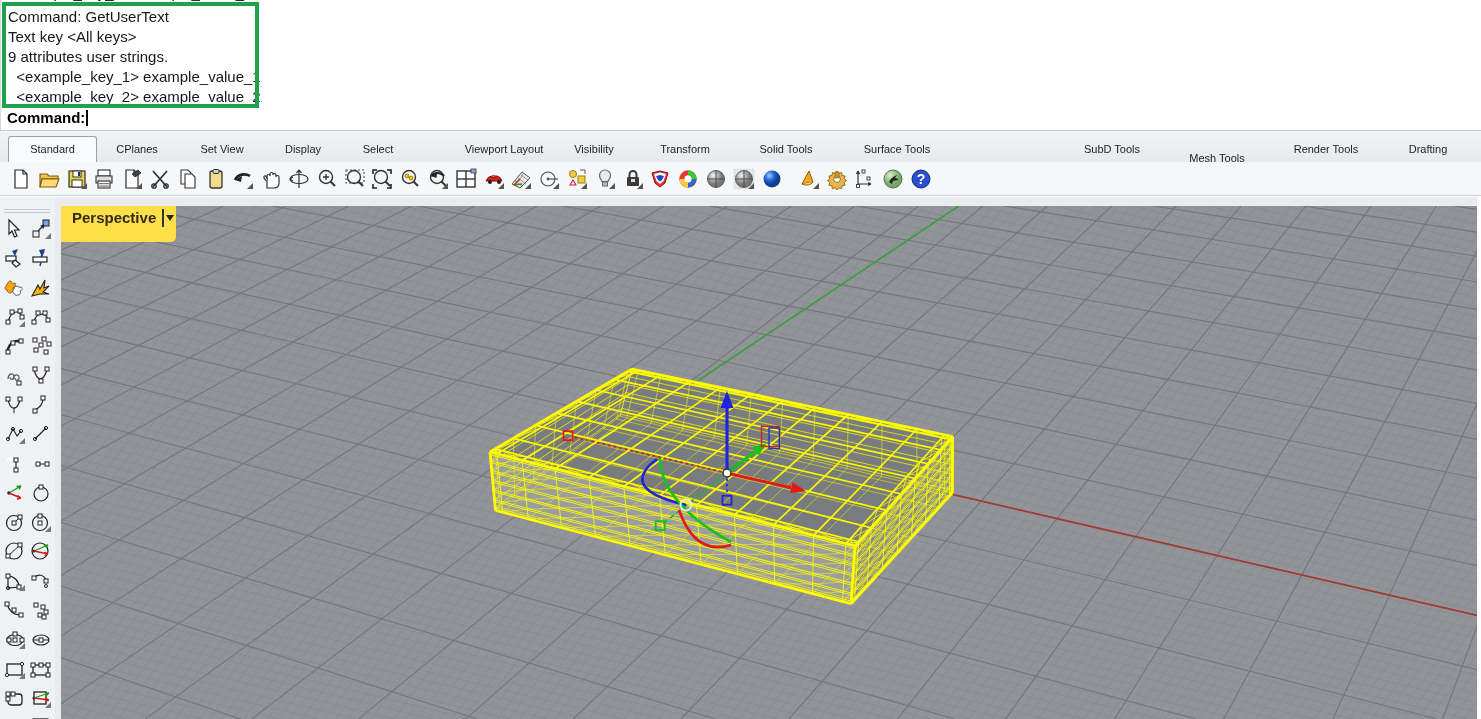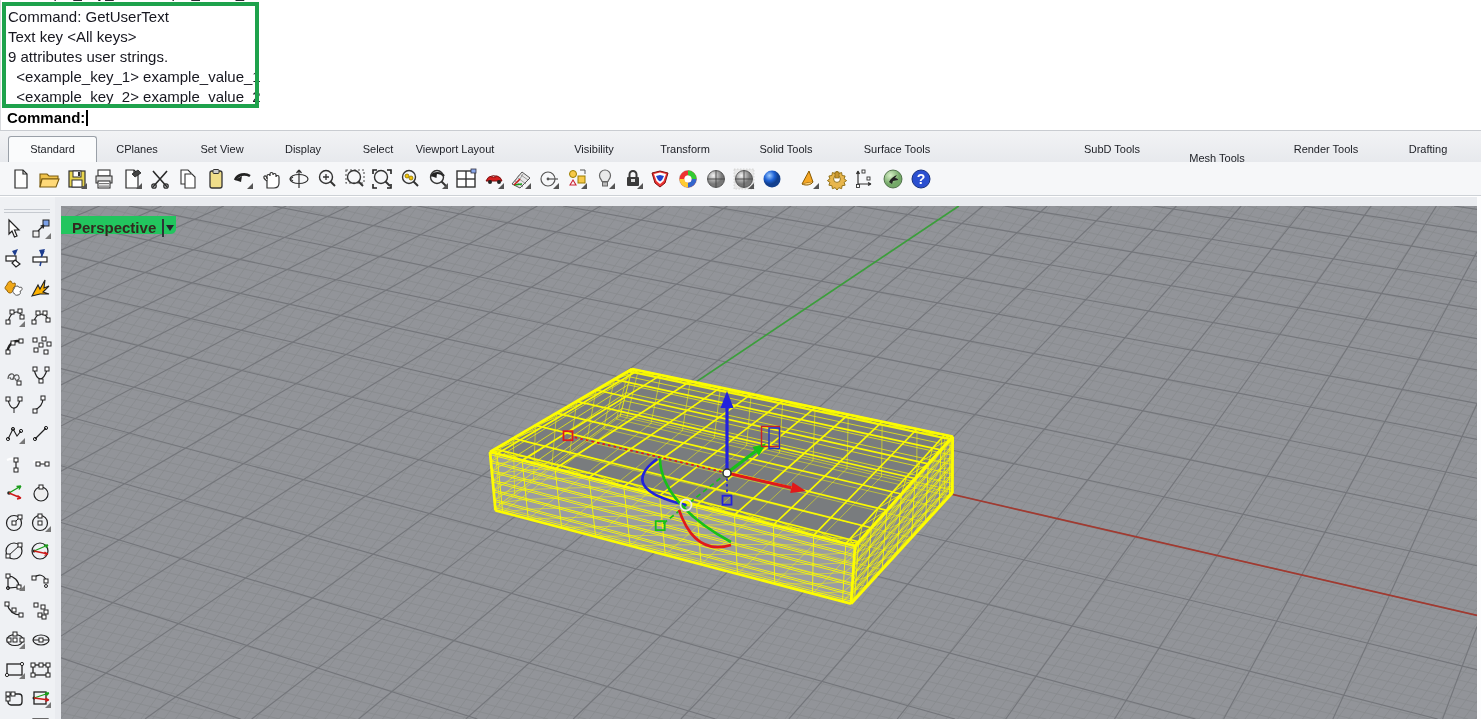--- a/index.html
+++ b/index.html
@@ -12,21 +12,21 @@
 .tab{position:absolute;top:7px;height:24px;font-size:11px;color:#1c1e24;text-align:center;line-height:22px}
 .tab.active{background:#fafbfc;border:1px solid #9aa0a8;border-bottom:none;border-radius:3px 3px 0 0;z-index:2;top:5px;height:26px;line-height:24px}
 #toolrow{position:absolute;left:0;top:162px;width:1481px;height:34px;background:#f6f7f9;border-bottom:1px solid #cdd1d6}
 .ticon{position:absolute;top:6px;width:22px;height:22px}
 #underbar{position:absolute;left:0;top:197px;width:1481px;height:9px;background:#e9ebef}
 #sidebar{position:absolute;left:0;top:197px;width:55px;height:522px;background:#eff1f4}
 #sidebar .grip{position:absolute;left:4px;top:12px;width:46px;height:1px;background:#c6cad0;box-shadow:0 3px 0 #c6cad0}
 .sic{position:absolute;width:22px;height:22px}
 #vstrip{position:absolute;left:55px;top:197px;width:6px;height:522px;background:#e9ebef}
 #rstrip{position:absolute;left:1477px;top:197px;width:4px;height:522px;background:#fdfdfe}
-#persp{position:absolute;left:61px;top:216px;width:115px;height:18px;background:#22c55e;border-radius:0 0 5px 0;z-index:5}
+#persp{position:absolute;left:61px;top:206px;width:115px;height:36px;background:#fde047;border-radius:0 0 5px 0;z-index:5}
 #persp .t{position:absolute;left:11px;top:3px;font-size:15px;font-weight:bold;color:#33291f}
 #persp .sep{position:absolute;left:101px;top:2.5px;width:1.5px;height:18px;background:#2e3338}
 #persp .ar{position:absolute;left:105px;top:9px;width:0;height:0;border-left:4.5px solid transparent;border-right:4.5px solid transparent;border-top:6px solid #23252c}
 </style></head><body>
 <div id="cmdarea">
   <div class="ln" style="top:-16px">&lt;example_key_2&gt; example_value_2</div>
   <div class="ln" style="top:8px">Command: GetUserText</div>
   <div class="ln" style="top:28px">Text key &lt;All keys&gt;</div>
   <div class="ln" style="top:48px">9 attributes user strings.</div>
   <div class="ln" style="top:68px">  &lt;example_key_1&gt; example_value_1</div>
@@ -35,21 +35,21 @@
 </div>
 <div id="prompt">Command:</div>
 <div id="cursor"></div>
 <div id="cmdsep"></div>
 <div id="tabrow">
     <div class="tab active" style="left:8px;width:89px;">Standard</div>
     <div class="tab" style="left:137px;transform:translateX(-50%);">CPlanes</div>
     <div class="tab" style="left:222px;transform:translateX(-50%);">Set View</div>
     <div class="tab" style="left:303px;transform:translateX(-50%);">Display</div>
     <div class="tab" style="left:378px;transform:translateX(-50%);">Select</div>
-    <div class="tab" style="left:455px;transform:translateX(-50%);">Viewport Layout</div>
+    <div class="tab" style="left:504px;transform:translateX(-50%);">Viewport Layout</div>
     <div class="tab" style="left:594px;transform:translateX(-50%);">Visibility</div>
     <div class="tab" style="left:685px;transform:translateX(-50%);">Transform</div>
     <div class="tab" style="left:786px;transform:translateX(-50%);">Solid Tools</div>
     <div class="tab" style="left:897px;transform:translateX(-50%);">Surface Tools</div>
     <div class="tab" style="left:1012px;transform:translateX(-50%);margin-top:36px;">Solid Tools</div>
     <div class="tab" style="left:1112px;transform:translateX(-50%);">SubD Tools</div>
     <div class="tab" style="left:1217px;transform:translateX(-50%);margin-top:9px;">Mesh Tools</div>
     <div class="tab" style="left:1326px;transform:translateX(-50%);">Render Tools</div>
     <div class="tab" style="left:1428px;transform:translateX(-50%);">Drafting</div>
   </div>

